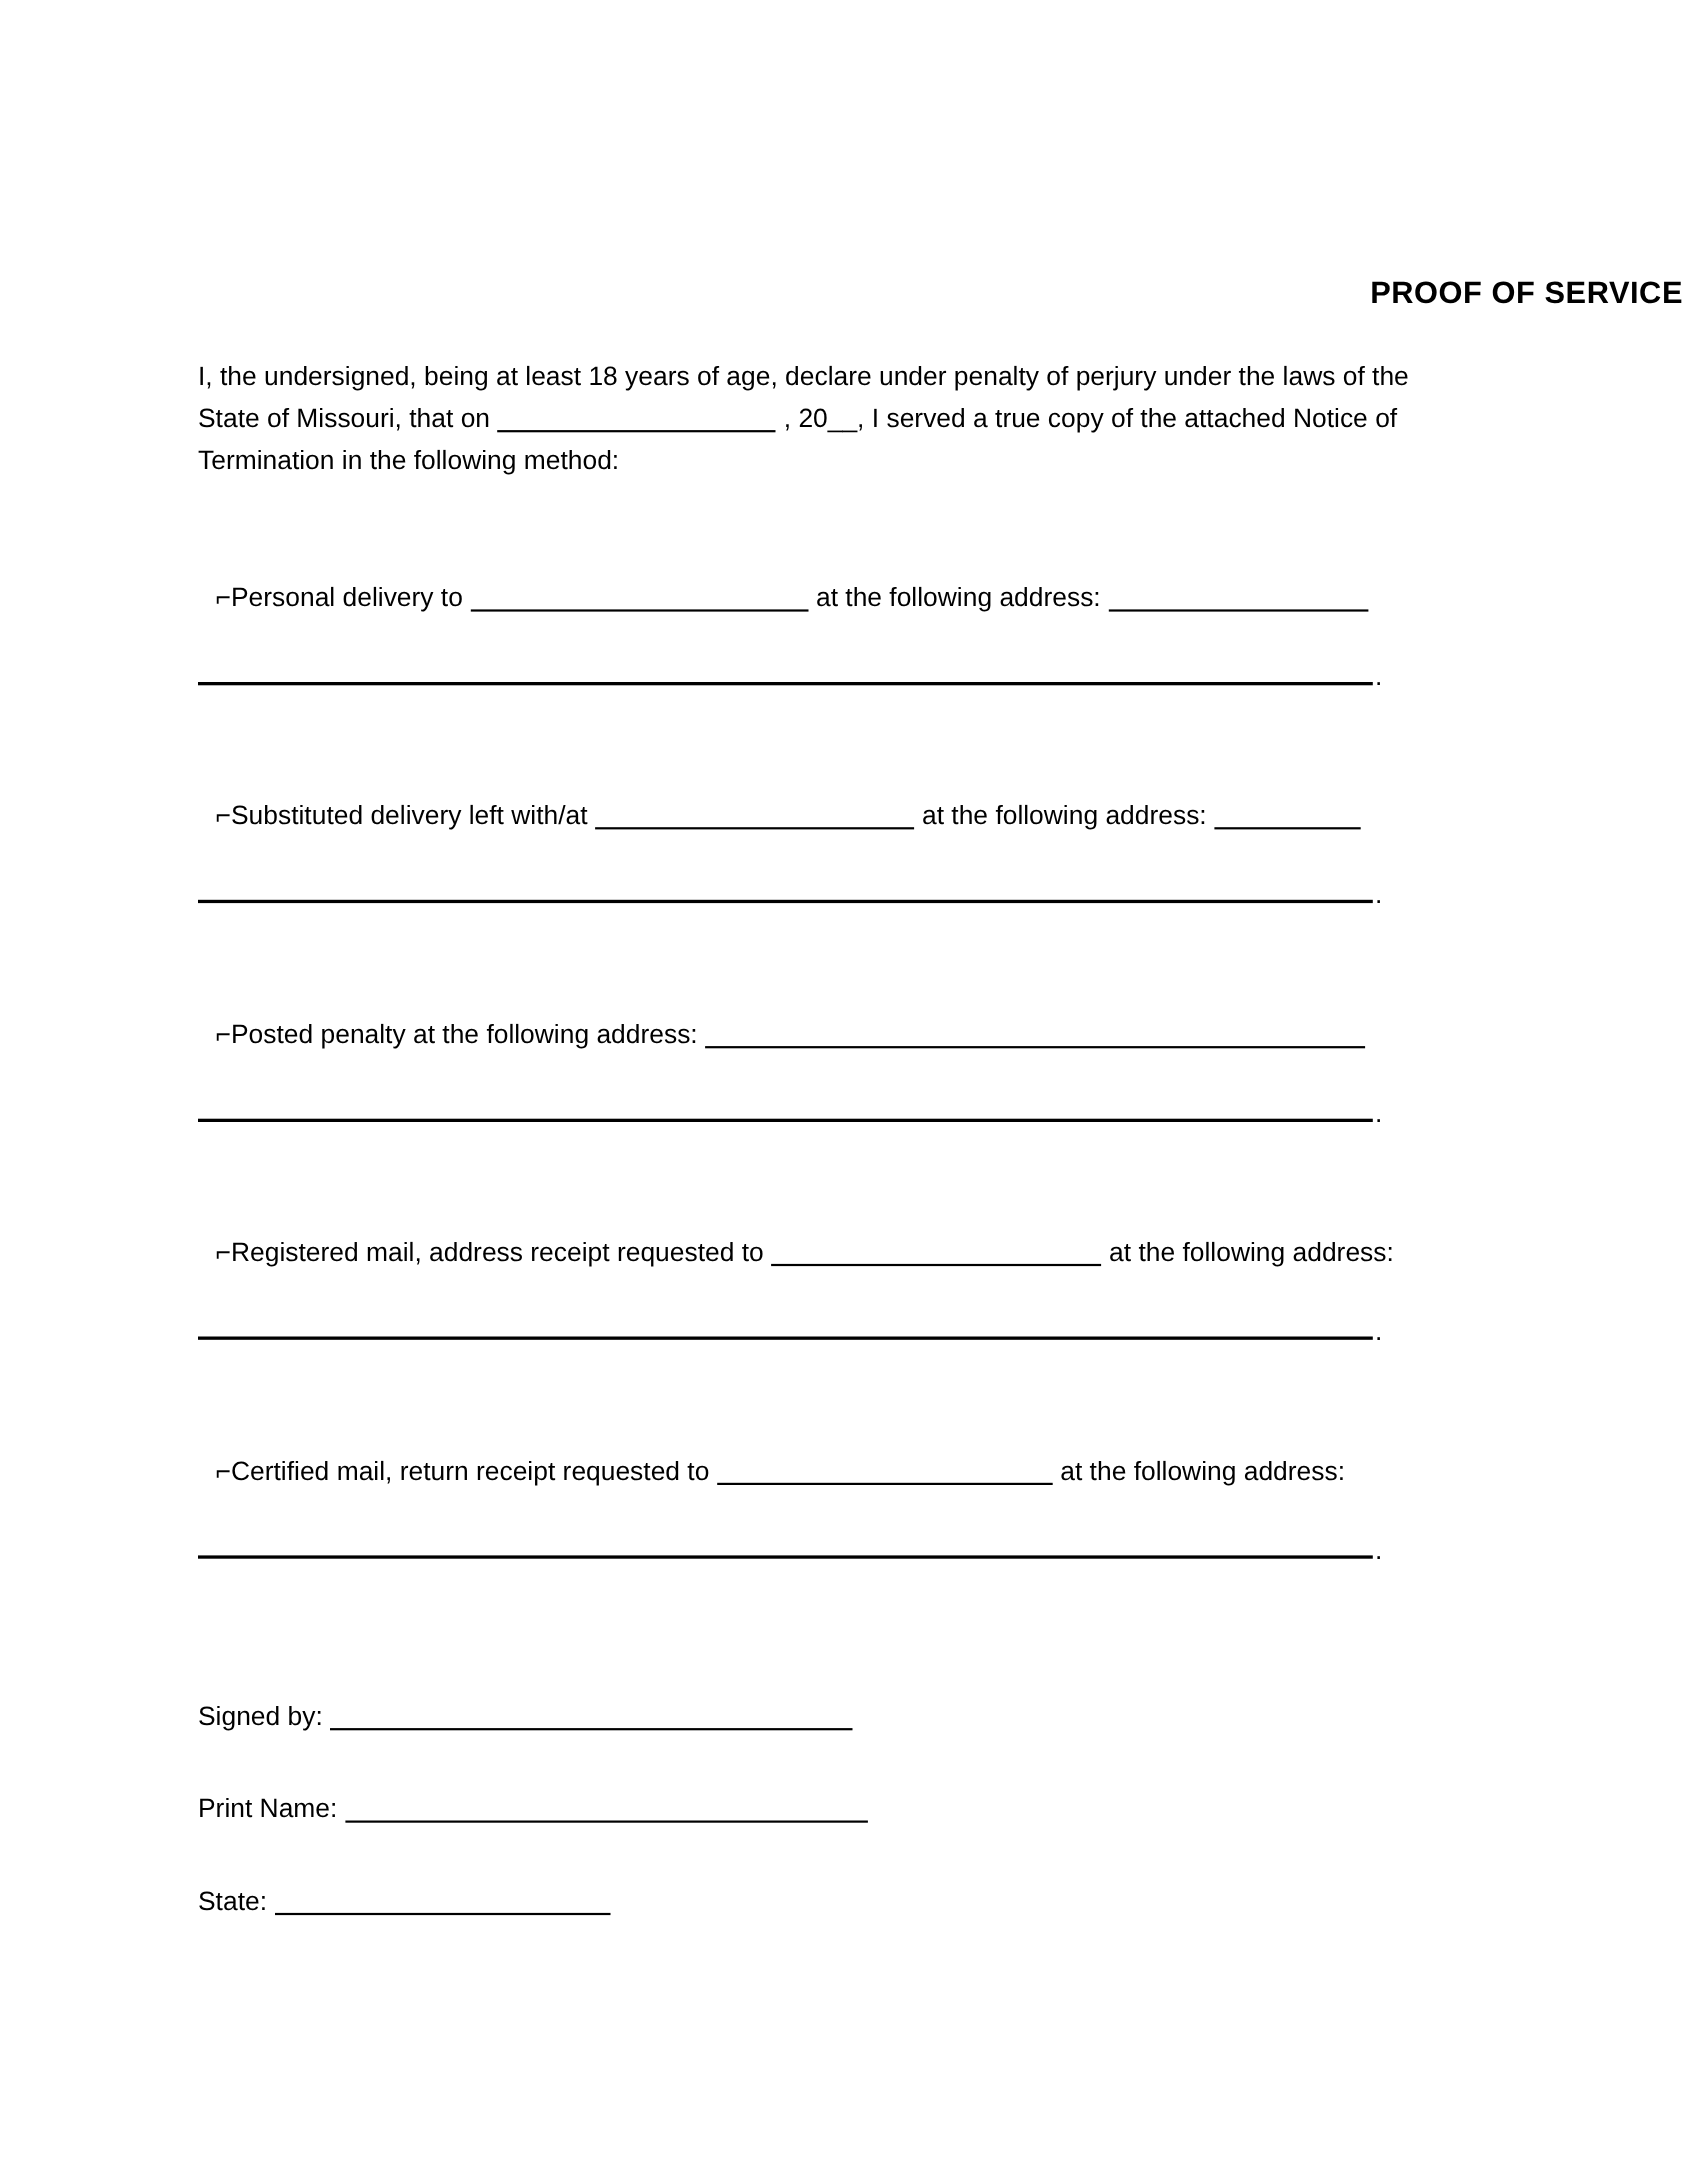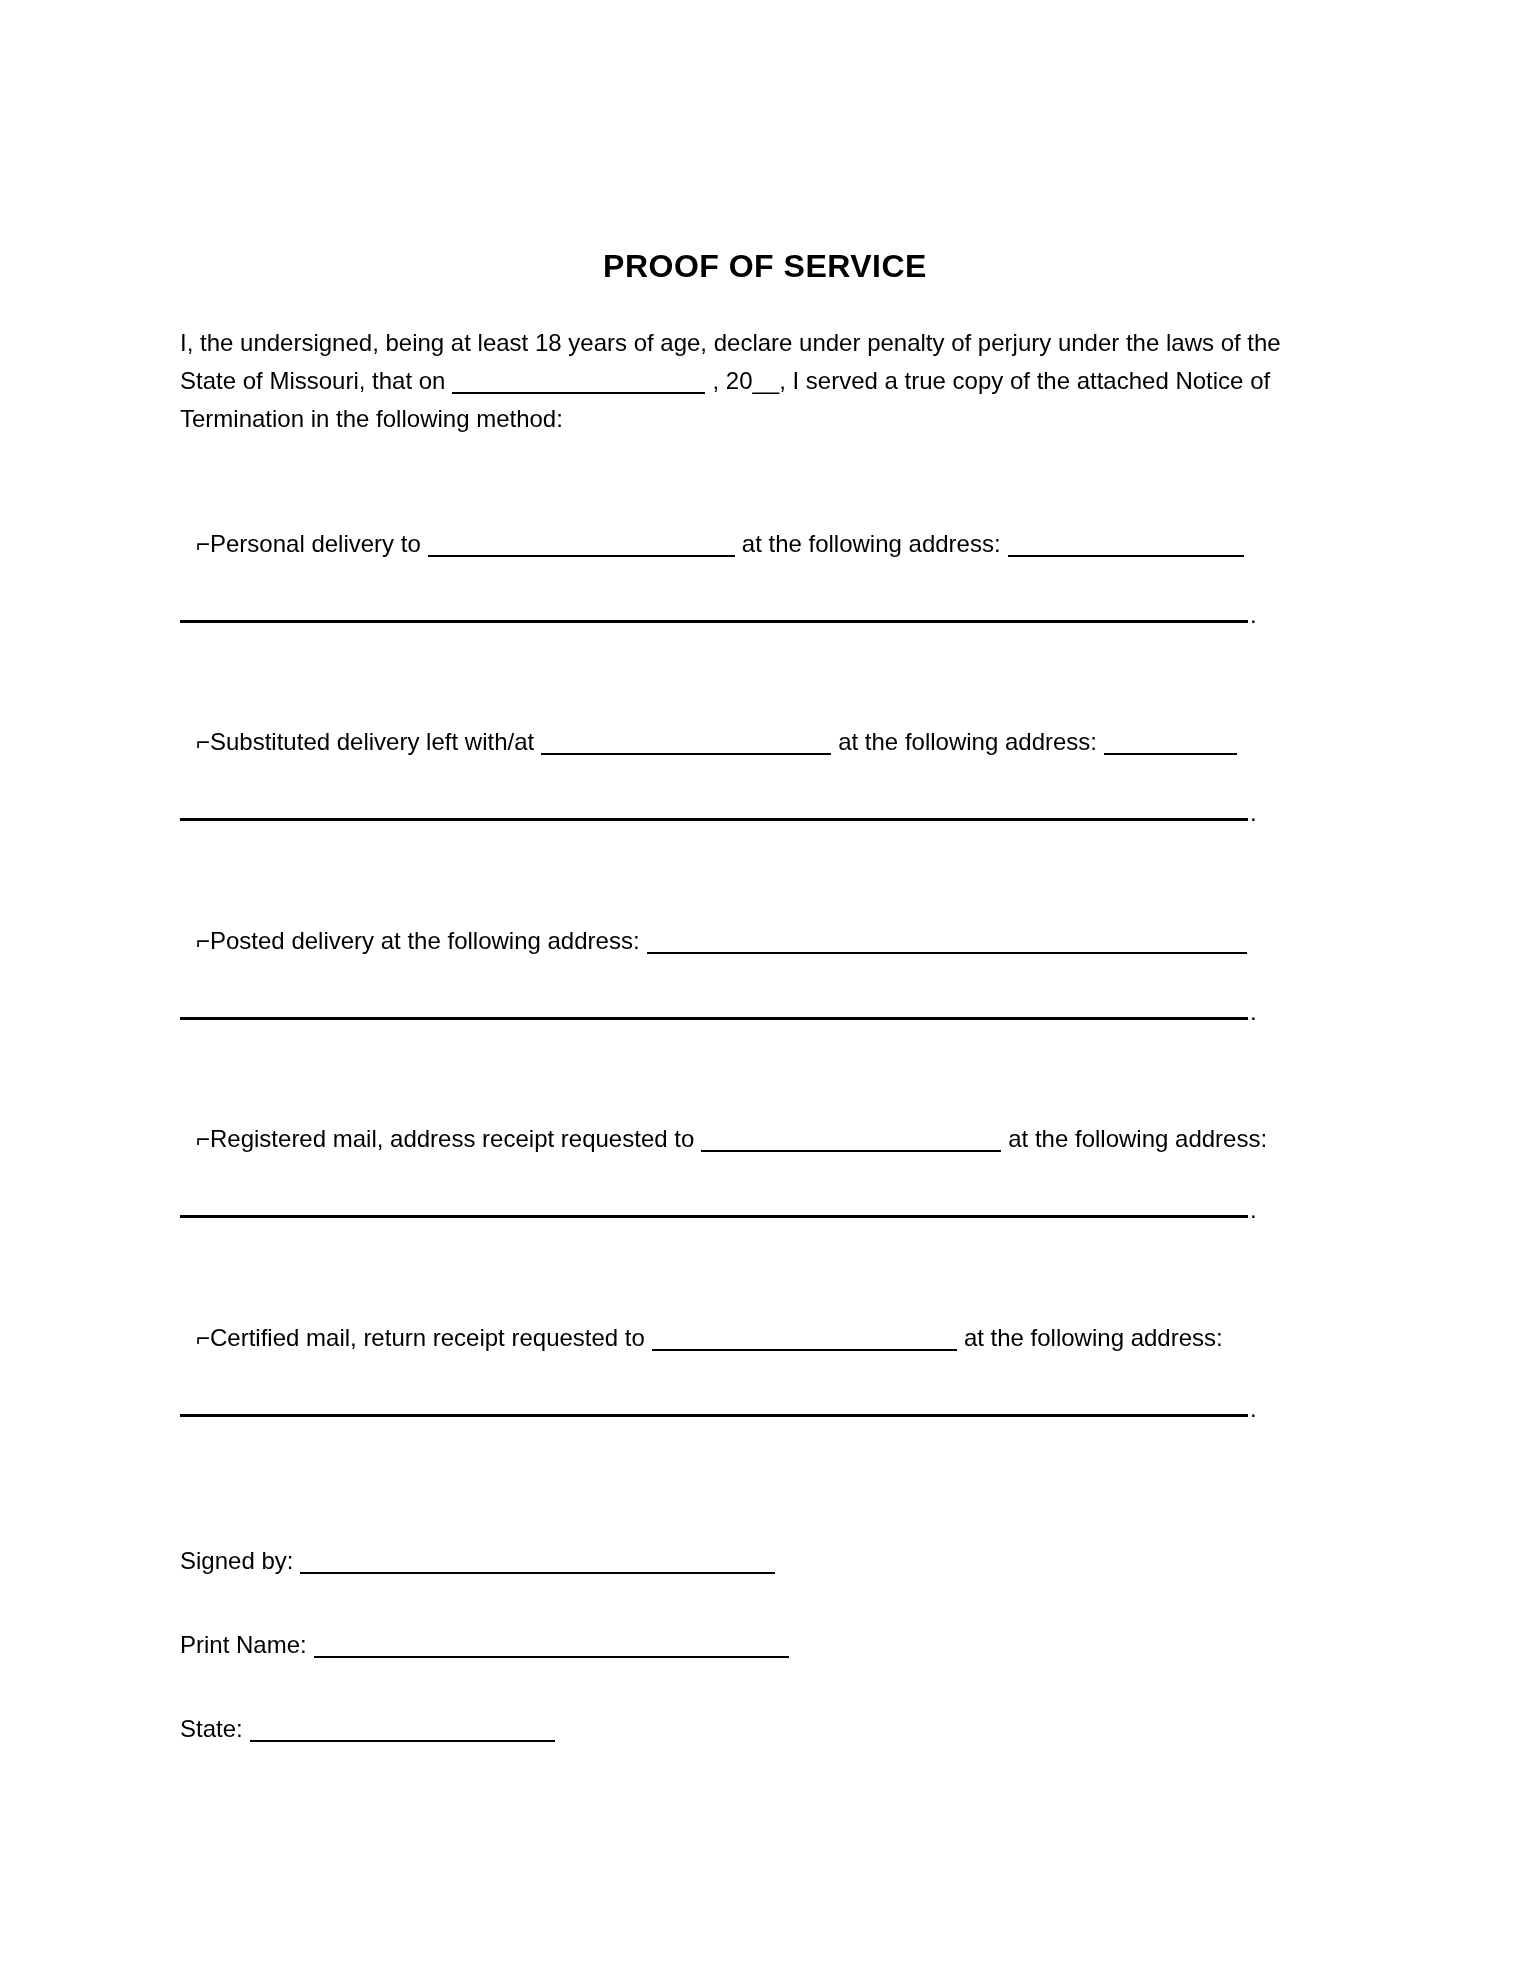--- a/index.html
+++ b/index.html
@@ -10,22 +10,22 @@
     background: #ffffff;
     color: #000000;
     font-family: "Liberation Sans", "DejaVu Sans", sans-serif;
     font-size: 24px;
     overflow: hidden;
   }
   .abs { position: absolute; left: 180px; white-space: nowrap; line-height: 30px; text-align: right; }
   .title {
     position: absolute;
     left: 0; right: 0;
-    text-align: center;
-    font-size: 32px;
+    text-align: right;
+    font-size: 28px;
     font-weight: bold;
     line-height: 44px;
     letter-spacing: 0.5px;
     white-space: nowrap;
   }
   .blank {
     display: inline-block;
     border-bottom: 2px solid #000000;
     height: 24px;
     vertical-align: -5px;
@@ -78,21 +78,21 @@
   </div>
 
   <div class="abs" style="top:727px">
     <span class="chk">⌐</span><span>Substituted delivery left with/at</span><span class="blank w290"></span><span>at the following address:</span><span class="blank w133 tail"></span>
   </div>
   <div class="rule-row" style="top:794px">
     <span class="rule"></span><span class="dot">.</span>
   </div>
 
   <div class="abs" style="top:926px">
-    <span class="chk">⌐</span><span>Posted delivery at the following address:</span><span class="blank w600 tail"></span>
+    <span class="chk">⌐</span><span>Posted penalty at the following address:</span><span class="blank w600 tail"></span>
   </div>
   <div class="rule-row" style="top:993px">
     <span class="rule"></span><span class="dot">.</span>
   </div>
 
   <div class="abs" style="top:1124px">
     <span class="chk">⌐</span><span>Registered mail, address receipt requested to</span><span class="blank w300"></span><span>at the following address:</span>
   </div>
   <div class="rule-row" style="top:1191px">
     <span class="rule"></span><span class="dot">.</span>

